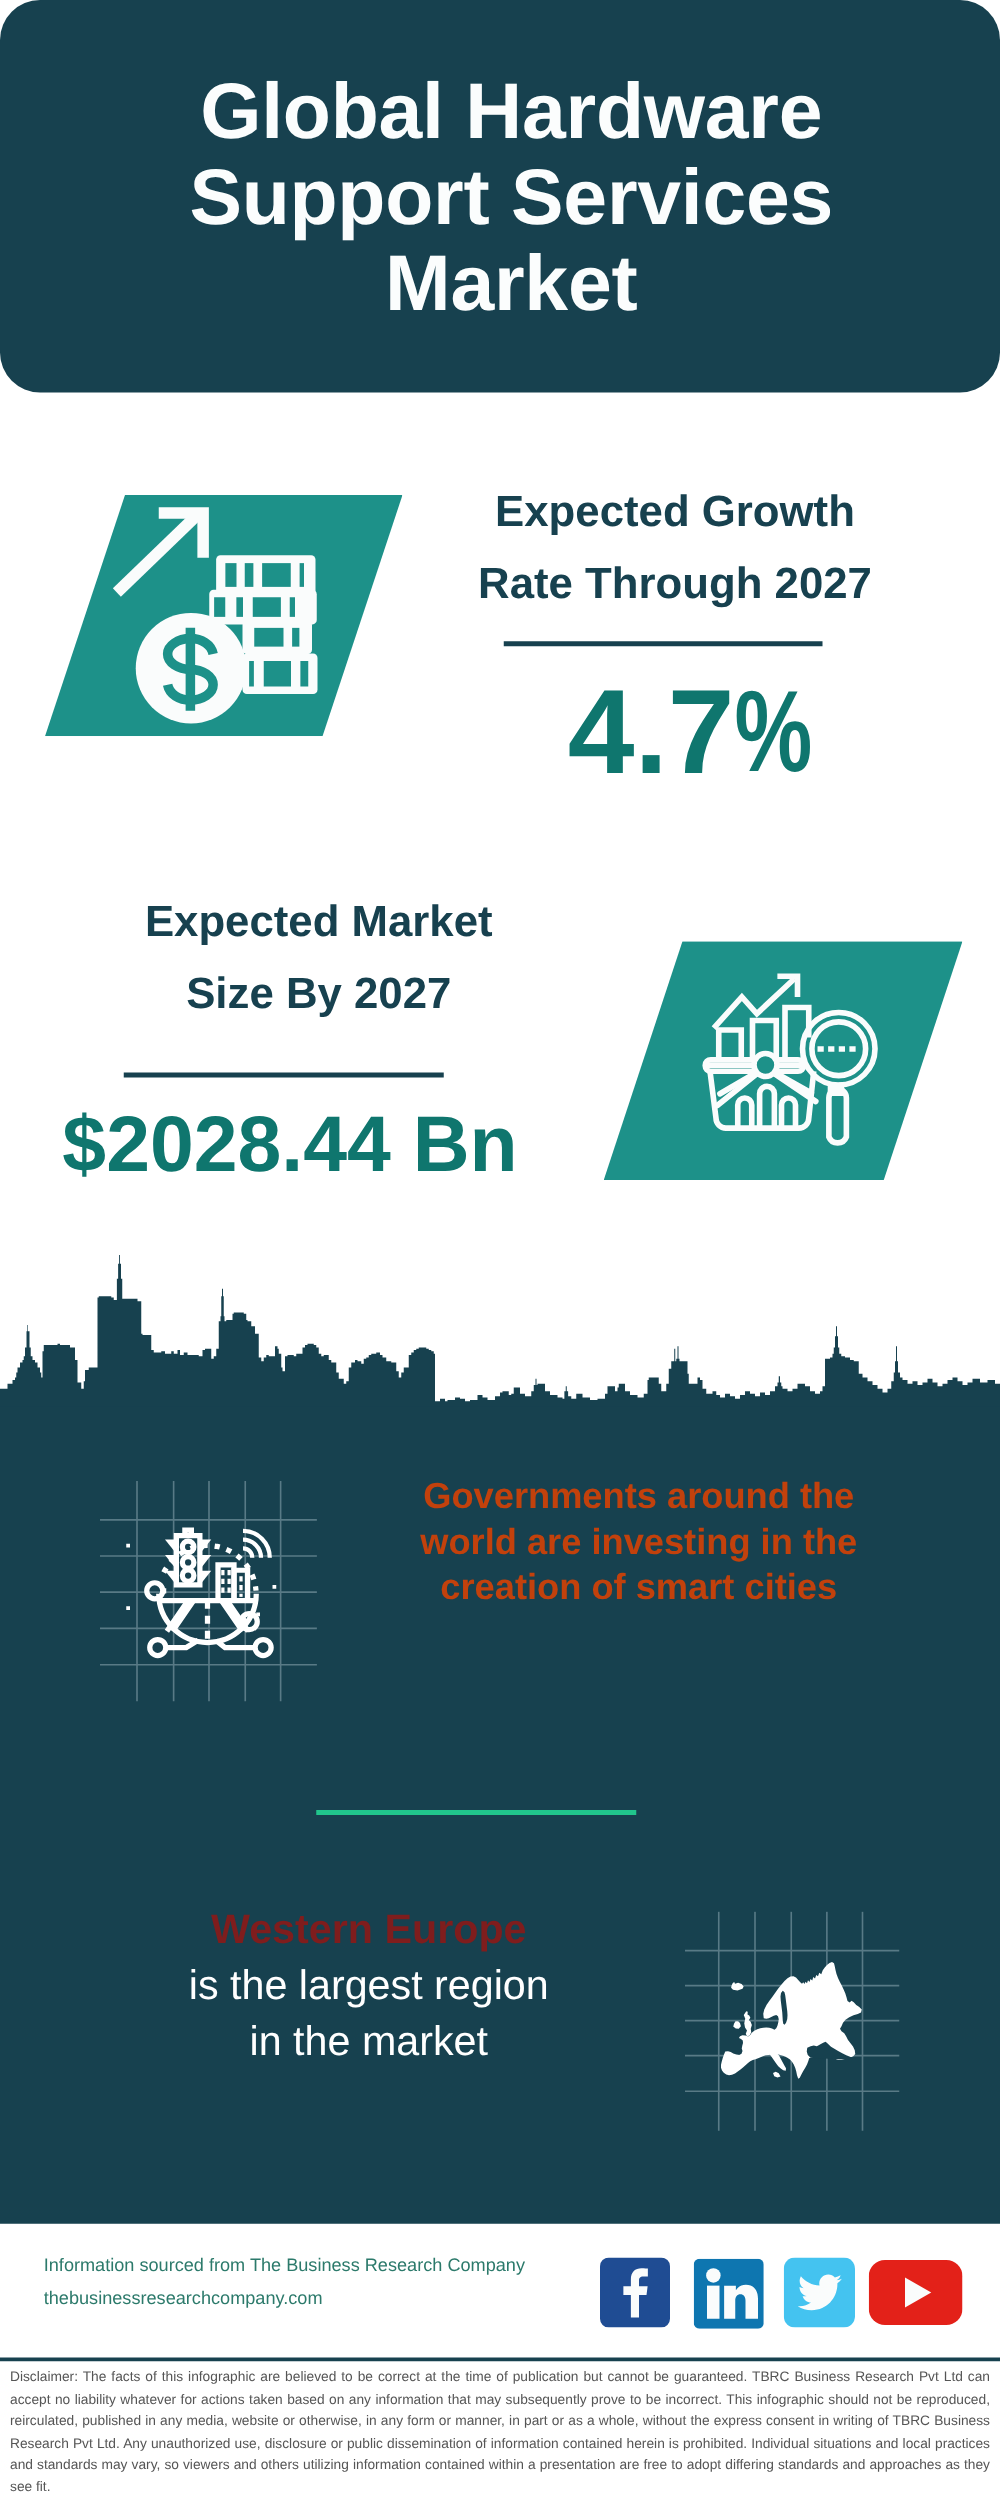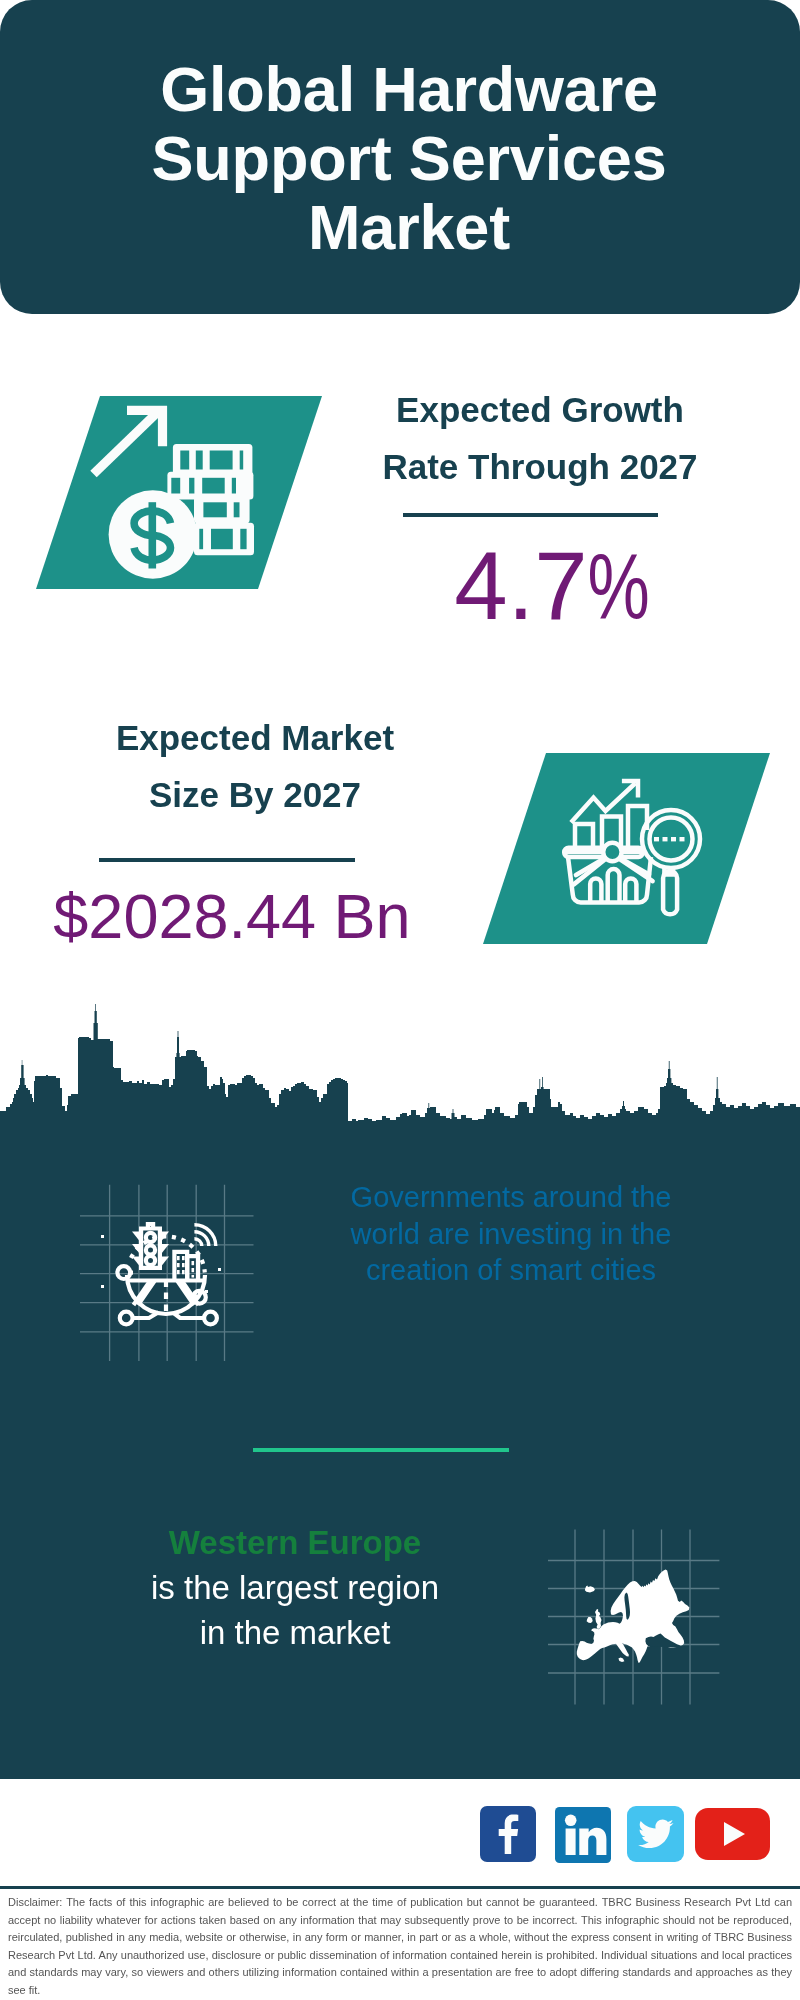--- a/index.html
+++ b/index.html
@@ -14,47 +14,47 @@
   
   .plgm{position:absolute;background:#1D9189;}
   .plgm1{left:36px;top:396px;width:222px;height:193px;
          clip-path:polygon(64px 0, 286px 0, 222px 193px, 0 193px);width:286px;}
   .plgm2{left:483px;top:753px;width:287px;height:191px;
          clip-path:polygon(63px 0, 287px 0, 224px 191px, 0 191px);}
 
   
   .stat-head{position:absolute;font-size:35px;line-height:57.3px;font-weight:bold;color:#17414F;text-align:center;}
   .rule{position:absolute;height:4px;background:#17414F;}
-  .bignum{position:absolute;font-weight:normal;color:#701a75;text-align:center;white-space:nowrap;}
+  .bignum{position:absolute;font-weight:bold;color:#0f766e;text-align:center;white-space:nowrap;}
 
   
   .g-head{left:340px;top:381px;width:400px;}
   .g-rule{left:403px;top:513px;width:255px;}
   .g-num{left:352px;top:538px;width:400px;font-size:96px;line-height:96px;}
   .g-num .pct{display:inline-block;font-size:70px;transform:scaleY(1.32) translateY(-6.5px);transform-origin:center center;}
 
   
   .s-head{left:55px;top:709px;width:400px;}
   .s-rule{left:99px;top:858px;width:256px;}
   .s-num{left:32px;top:885px;width:400px;font-size:63px;line-height:63px;}
 
   
   .dark{position:absolute;left:0;top:1122px;width:800px;height:657px;background:#17414F;}
   .skyline{position:absolute;left:0;top:1003px;width:800px;height:122px;}
 
   
   .driver-text{position:absolute;left:311px;top:1179px;width:400px;text-align:center;
                font-size:29px;line-height:36.6px;color:#ffffff;}
-  .driver-text .hl{color:#0369a1;font-weight:normal;}
+  .driver-text .hl{color:#c2410c;font-weight:bold;}
   .mid-rule{position:absolute;left:253px;top:1448px;width:256px;height:4px;background:#21C58C;}
 
   
   .region-text{position:absolute;left:60px;top:1520px;width:470px;text-align:center;
                font-size:33px;line-height:45px;color:#ffffff;}
-  .region-text .hl{color:#15803d;font-weight:bold;}
+  .region-text .hl{color:#7f1d1d;font-weight:bold;}
 
   
   .src{position:absolute;left:35px;top:1800px;width:440px;color:#2C7A6B;font-size:14.5px;line-height:26px;}
   .social{position:absolute;top:1810px;}
   .disc-rule{position:absolute;left:0;top:1886px;width:800px;height:3px;background:#17414F;}
   .disc{position:absolute;left:8px;top:1894px;width:784px;color:#555;font-size:11px;line-height:17.5px;text-align:justify;}
 </style>
 </head>
 <body>
 
@@ -242,20 +242,24 @@
       <path d="M78.2 63.6L79.6 64.8L80.2 67.4L80.6 70.4L81 73.6L81.4 76.8L81.8 80L82 83.2L81.8 86.2L81 88.8L79.8 90.8L78.6 90L78.2 87.4L78 84.2L77.8 81L77.4 77.8L77 74.6L76.6 71.4L76.4 68.2L76.8 65.4Z"></path>
       <path d="M97.8 109.2L100.5 108L103 107.4L105.5 108L108 106.6L110.5 105.2L112.5 104.4L114.5 106.2L116.8 108.4L119.5 110L122.5 111.8L125.8 113.6L129 115.2L132.5 116.6L136.8 117.6L134 118.4L130 118.6L125 118.4L120 118.2L115 118L110 117.8L105 117.6L100.5 117.2L98.2 115L97.4 112.2Z"></path>
     </g>
   </svg>
 
   <div class="region-text">
       <div class="hl">Western Europe</div>
       <div>is the largest region<br>in the market</div>
     </div>
 
+  <div class="src">
+    <div>Information sourced from The Business Research Company</div>
+    <div>thebusinessresearchcompany.com</div>
+  </div>
 
   <svg class="social" viewBox="0 0 56 56" width="56" height="56" style="left:480px;top:1806px;">
     <rect x="0" y="0" width="56" height="56" rx="7" fill="#1F4C93"></rect>
     <path d="M31.2 48 L31.2 29.9 L37.2 29.9 L38.1 22.9 L31.2 22.9 L31.2 18.5 c0 -2 0.6 -3.4 3.5 -3.4 L38.3 15.1 L38.3 8.8 c-0.6 -0.1 -2.7 -0.3 -5.1 -0.3 c-5.1 0 -8.5 3.1 -8.5 8.8 L24.7 22.9 L18.7 22.9 L18.7 29.9 L24.7 29.9 L24.7 48 Z" fill="#fafcfc"></path>
   </svg>
   <svg class="social" viewBox="0 0 56 56" width="56" height="56" style="left:555px;top:1807px;">
     <rect x="0" y="0" width="56" height="56" rx="4.5" fill="#0E76B0"></rect>
     <circle cx="15.7" cy="13.3" r="5.8" fill="#fafcfc"></circle>
     <rect x="10.6" y="21.5" width="10" height="26.5" fill="#fafcfc"></rect>
     <path d="M24.3 48 L24.3 21.5 L33.7 21.5 L33.7 25.2 c1.8 -2.8 4.6 -4.4 8 -4.4 c6 0 9.7 4.2 9.7 11.1 L51.4 48 L41.4 48 L41.4 33.6 c0 -3.3 -1.5 -5.2 -4.1 -5.2 c-2.6 0 -4.1 1.9 -4.1 5.2 L33.2 48 Z" fill="#fafcfc"></path>

